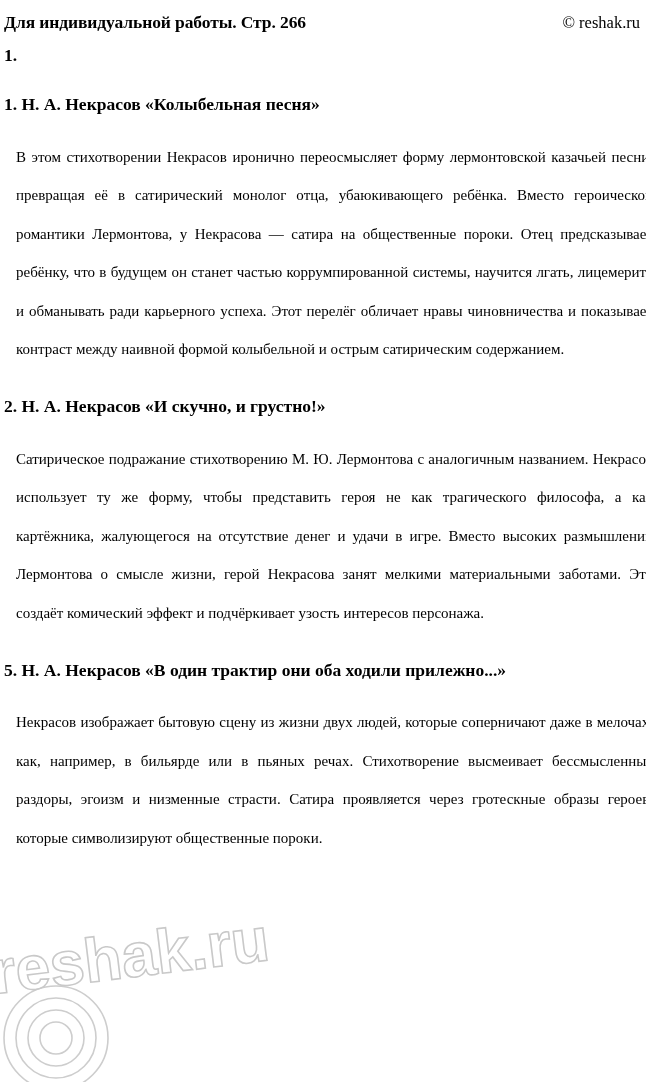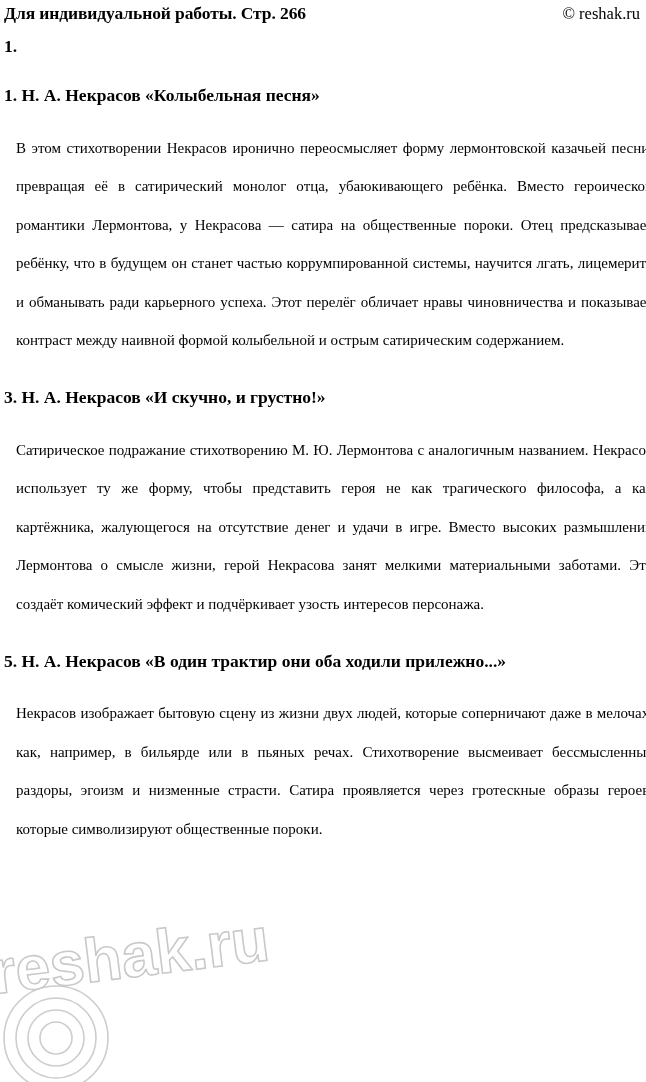--- a/index.html
+++ b/index.html
@@ -16,21 +16,21 @@
     font-family: "Liberation Serif", "DejaVu Serif", serif;
     color: #000000;
     -webkit-font-smoothing: antialiased;
   }
 
   .page {
     position: relative;
     width: 646px;
     height: 1082px;
     box-sizing: border-box;
-    padding: 0 4px 0 4px;
+    padding: 9px 4px 0 4px;
     z-index: 2;
   }
 
   
   .header-row {
     display: flex;
     align-items: baseline;
     justify-content: space-between;
     height: 30px;
     padding-top: 3px;
@@ -145,21 +145,21 @@
   <div class="spacer-sm"></div>
 
   <div class="h-bold">1. Н. А. Некрасов «Колыбельная песня»</div>
 
   <div class="spacer-xs"></div>
 
   <div class="para j-all">В этом стихотворении Некрасов иронично переосмысляет форму лермонтовской казачьей песни, превращая её в сатирический монолог отца, убаюкивающего ребёнка. Вместо героической романтики Лермонтова, у Некрасова — сатира на общественные пороки. Отец предсказывает ребёнку, что в будущем он станет частью коррумпированной системы, научится лгать, лицемерить и обманывать ради карьерного успеха. Этот перелёг обличает нравы чиновничества и показывает контраст между наивной формой колыбельной и острым сатирическим содержанием.</div>
 
   <div class="spacer-sm"></div>
 
-  <div class="h-bold">3. Н. А. Некрасов «И скучно, и грустно!»</div>
+  <div class="h-bold">2. Н. А. Некрасов «И скучно, и грустно!»</div>
 
   <div class="spacer-xs"></div>
 
   <div class="para j-all">Сатирическое подражание стихотворению М. Ю. Лермонтова с аналогичным названием. Некрасов использует ту же форму, чтобы представить героя не как трагического философа, а как картёжника, жалующегося на отсутствие денег и удачи в игре. Вместо высоких размышлений Лермонтова о смысле жизни, герой Некрасова занят мелкими материальными заботами. Это создаёт комический эффект и подчёркивает узость интересов персонажа.</div>
 
   <div class="spacer-sm"></div>
 
   <div class="h-bold">5. Н. А. Некрасов «В один трактир они оба ходили прилежно...»</div>
 
   <div class="spacer-xs"></div>

